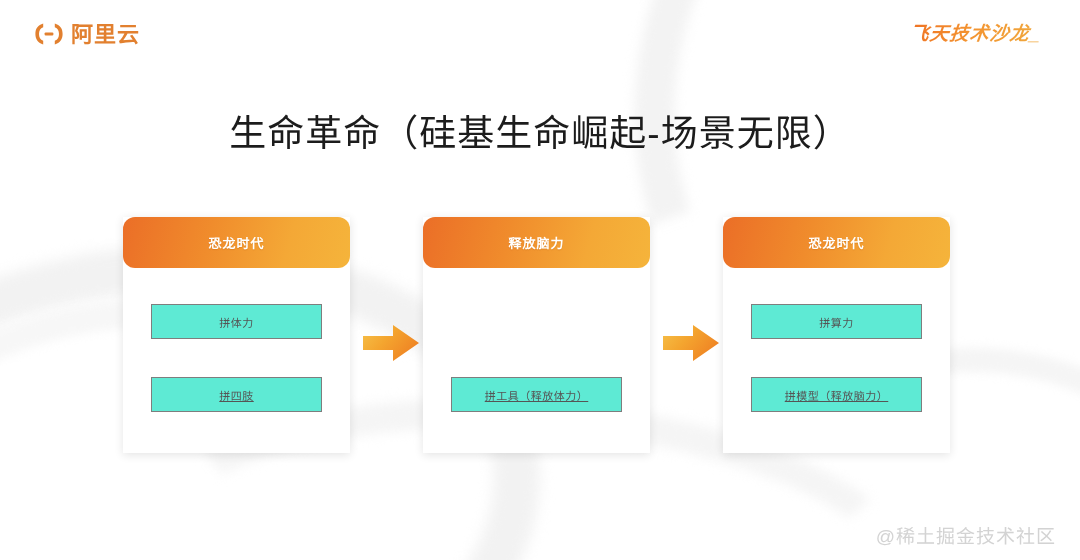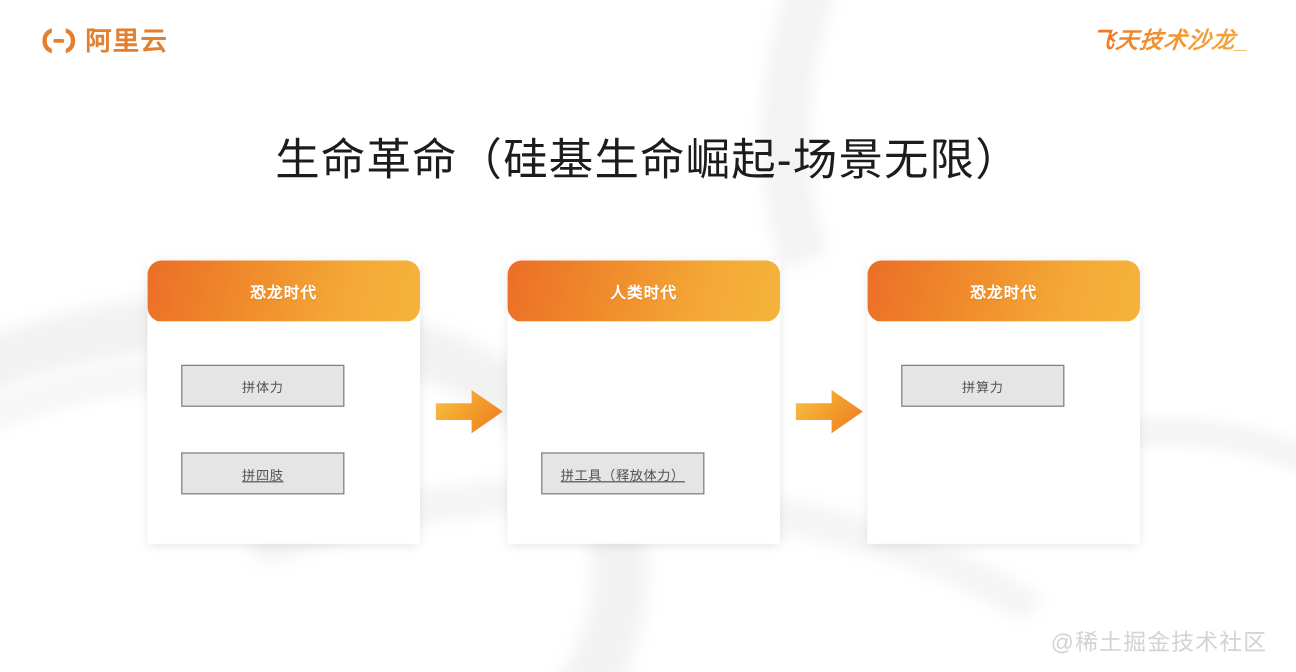--- a/index.html
+++ b/index.html
@@ -174,24 +174,24 @@
     border-radius: 12px;
   }
   .card-body {
     flex: 1 1 auto;
     position: relative;
     background: #ffffff;
   }
   .item-box {
     position: absolute;
     left: 28px;
-    width: 136px;
+    width: 171px;
     height: 35px;
     border: 1px solid #7e7e7e;
-    background: #e5e5e5;
+    background: #5eead4;
     display: flex;
     align-items: center;
     justify-content: center;
     box-sizing: border-box;
     font-family: "Liberation Serif", "DejaVu Serif", serif;
     font-size: 11px;
     color: #555555;
     letter-spacing: 0.5px;
     white-space: nowrap;
   }
@@ -253,30 +253,31 @@
 
     <div class="stage-card">
       <div class="card-header">恐龙时代</div>
       <div class="card-body">
         <div class="item-box pos-0">拼体力</div>
         <div class="item-box pos-1">拼四肢</div>
       </div>
     </div>
 
     <div class="stage-card">
-      <div class="card-header">人类时代</div>
+      <div class="card-header">释放脑力</div>
       <div class="card-body">
         <div class="item-box pos-1">拼工具（释放体力）</div>
       </div>
     </div>
 
     <div class="stage-card">
       <div class="card-header">恐龙时代</div>
       <div class="card-body">
         <div class="item-box pos-0">拼算力</div>
+        <div class="item-box pos-1">拼模型（释放脑力）</div>
       </div>
     </div>
 
   </div>
 
   <div class="flow-arrow a1">
     <svg viewBox="0 0 56 38" xmlns="http://www.w3.org/2000/svg" aria-hidden="true">
       <defs>
         <linearGradient id="arrGrad1" x1="0" y1="0" x2="1" y2="0.55">
           <stop offset="0%" stop-color="#f6c24a"></stop>

